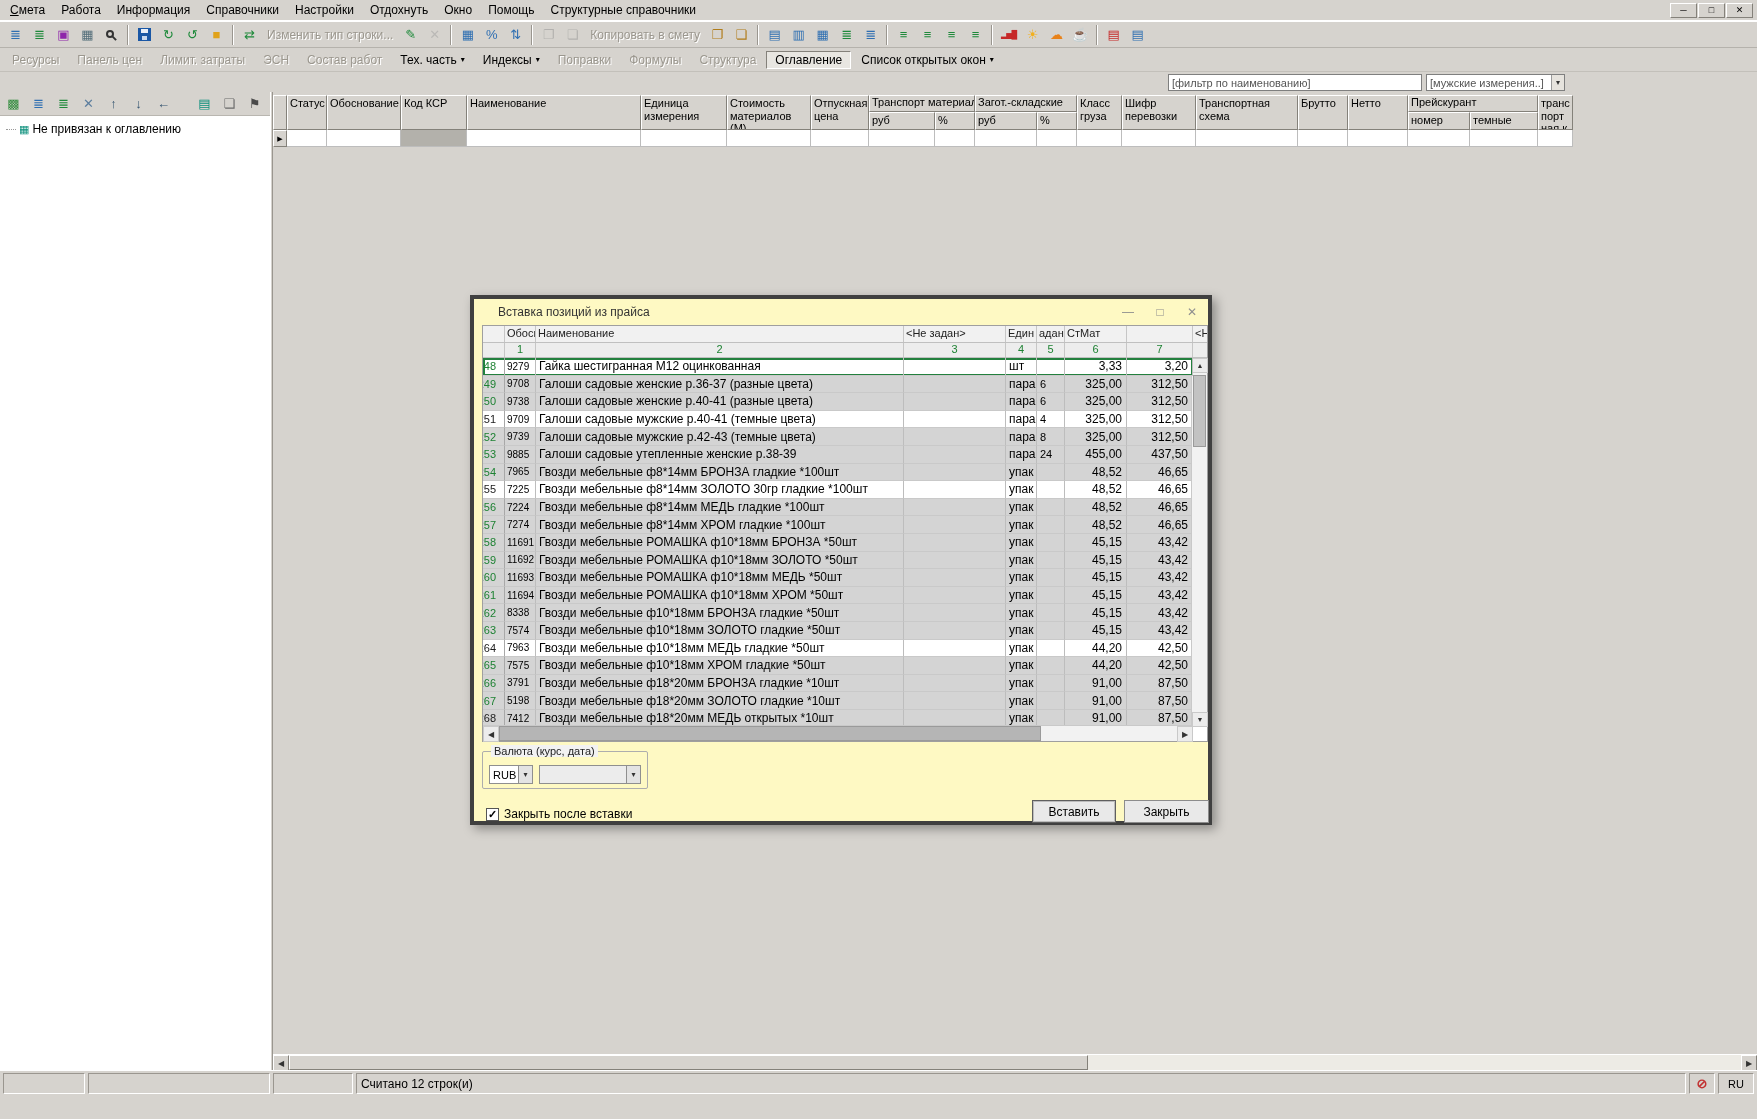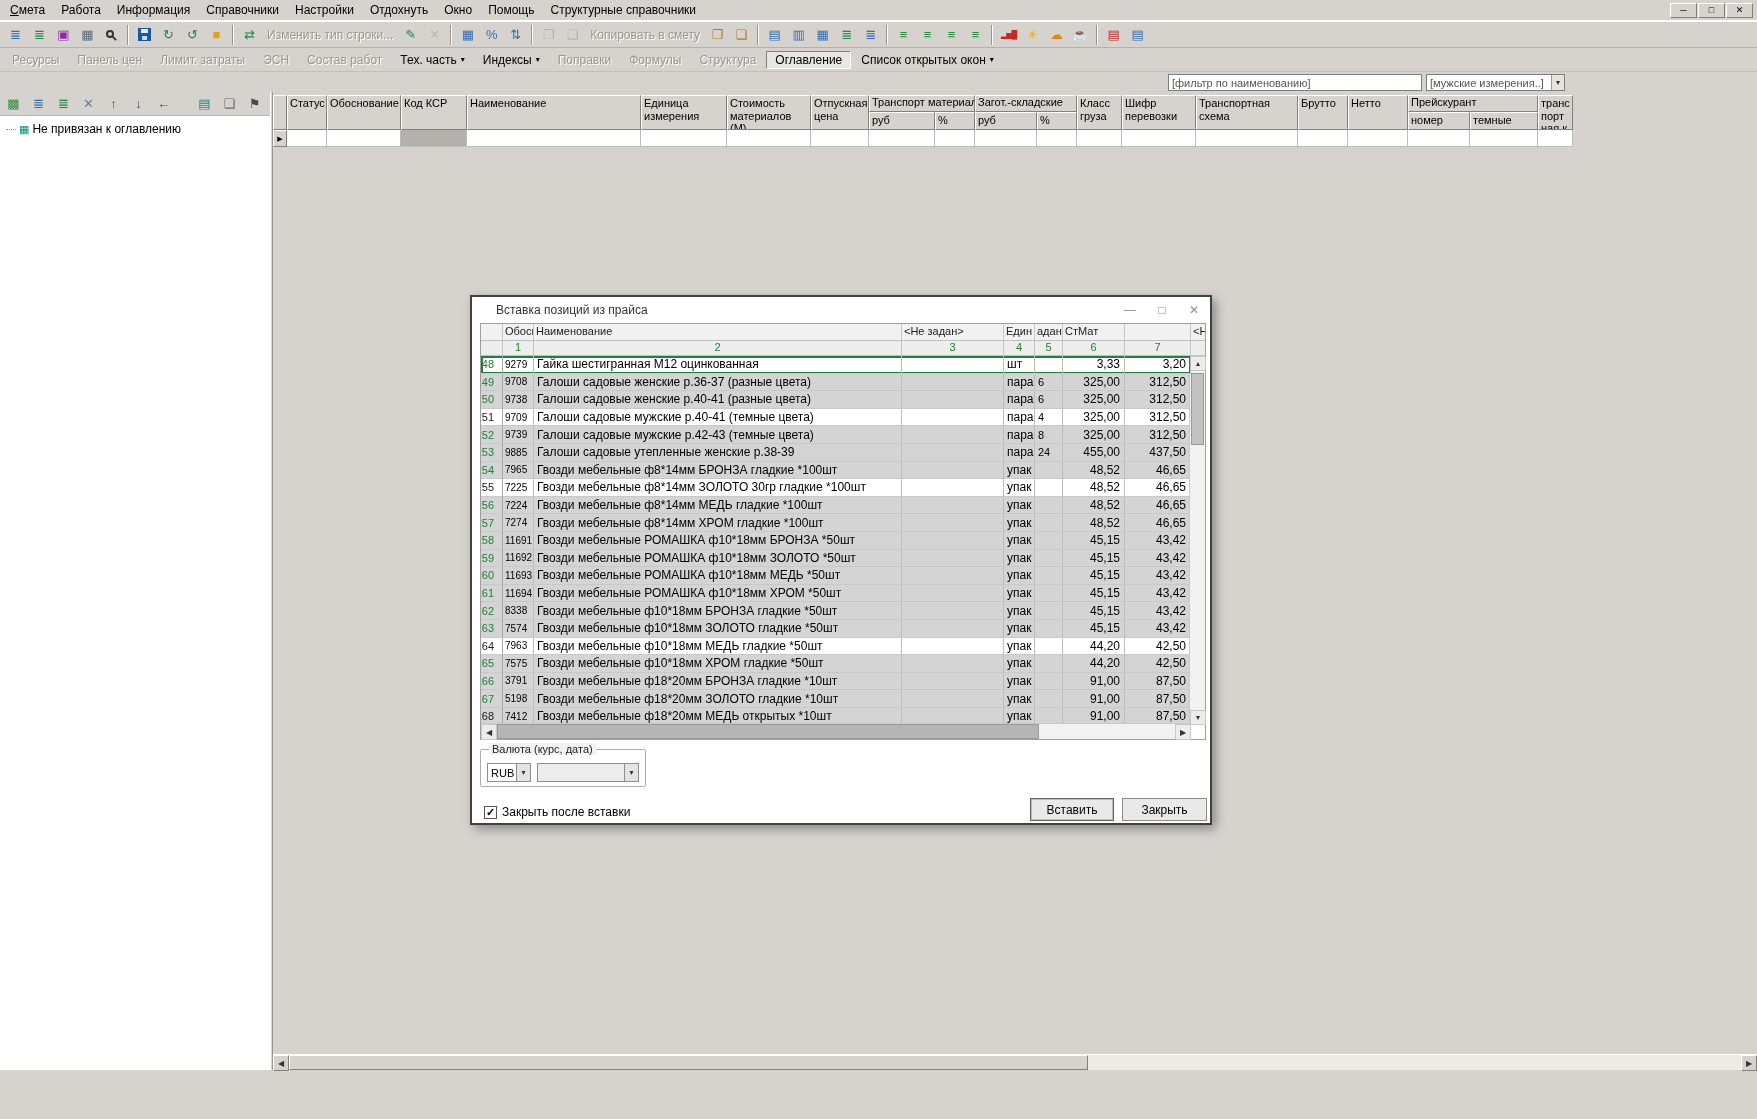--- a/index.html
+++ b/index.html
@@ -79,21 +79,21 @@
   .main-hscroll{position:absolute;left:0;right:0;bottom:0;height:16px;display:flex;background:#edebe5;border-top:1px solid #fff}
 
   
   .statusbar{position:absolute;left:0;top:1070px;width:100%;height:26px;background:#d6d3ce;display:flex;gap:3px;padding:2px 3px;border-top:1px solid #fff}
   .sp{border:1px solid;border-color:#9a968f #fff #fff #9a968f;display:flex;align-items:center;padding:0 4px;font-size:12px;overflow:hidden}
   .sp.w1{width:82px}.sp.w2{width:182px}.sp.w3{width:80px}.sp.grow{flex:1}
   .sp.icon{width:26px;justify-content:center;color:#c23232;font-size:13px;font-weight:bold}
   .sp.lang{width:36px;justify-content:center;font-size:11px}
 
   
-  .dialog{position:absolute;left:470px;top:295px;width:742px;height:530px;background:#ffffff;border:2px solid #404040;box-shadow:4px 4px 10px rgba(0,0,0,.35)}
+  .dialog{position:absolute;left:470px;top:295px;width:742px;height:530px;background:#fef9c3;border:4px solid #404040;box-shadow:4px 4px 10px rgba(0,0,0,.35)}
   .dlg-title{height:26px;display:flex;align-items:center}
   .dlg-title-text{margin-left:24px;font-size:12px;color:#333}
   .dlg-ctrl{width:32px;text-align:center;color:#8f8f8f;font-size:12px}
   .dlg-ctrl.first{margin-left:auto}
   .dlg-grid{position:absolute;left:8px;top:26px;width:726px;height:417px;border:1px solid #9f9f9f;background:#fff}
   .dg-head{display:flex;height:17px;width:100%;background:#f1f1f1;border-bottom:1px solid #c0c0c0}
   .dg-hcell{flex:0 0 auto;font-size:11px;color:#222;padding:1px 2px;border-right:1px solid #c6c6c6;overflow:hidden;white-space:nowrap}
   .dg-nums{display:flex;height:15px;width:100%;background:#ededed;border-bottom:1px solid #c0c0c0}
   .dg-ncell{flex:0 0 auto;font-size:11px;color:#1e8233;text-align:center;border-right:1px solid #c6c6c6;overflow:hidden}
   .dg-rows{width:710px;height:369px;overflow:hidden}
@@ -435,20 +435,34 @@
       <div class="main-hscroll">
         <div class="sb-btn">◀</div>
         <div class="sb-track">
           <div class="sb-thumb"></div>
         </div>
         <div class="sb-btn">▶</div>
       </div>
     </div>
   </div>
 
+  <div class="statusbar">
+    <div class="sp w1"></div>
+    <div class="sp w2"></div>
+    <div class="sp w3"></div>
+    <div class="sp grow">
+      <span>Считано 12 строк(и)</span>
+    </div>
+    <div class="sp icon">
+      <span>⊘</span>
+    </div>
+    <div class="sp lang">
+      <span>RU</span>
+    </div>
+  </div>
 
   <div class="dialog">
     <div class="dlg-title">
       <span class="dlg-title-text">Вставка позиций из прайса</span>
       <span class="dlg-ctrl first">—</span>
       <span class="dlg-ctrl">□</span>
       <span class="dlg-ctrl">✕</span>
     </div>
 
     <div class="dlg-grid">

